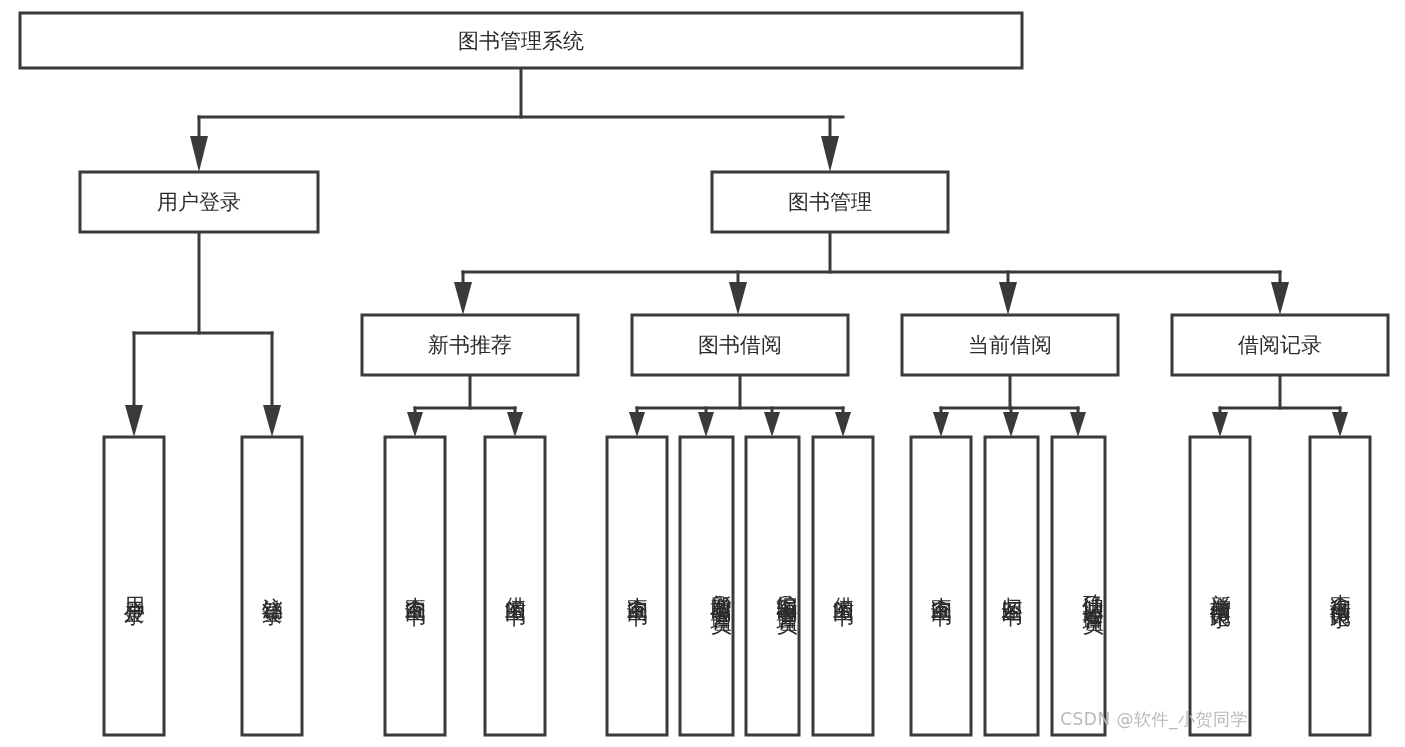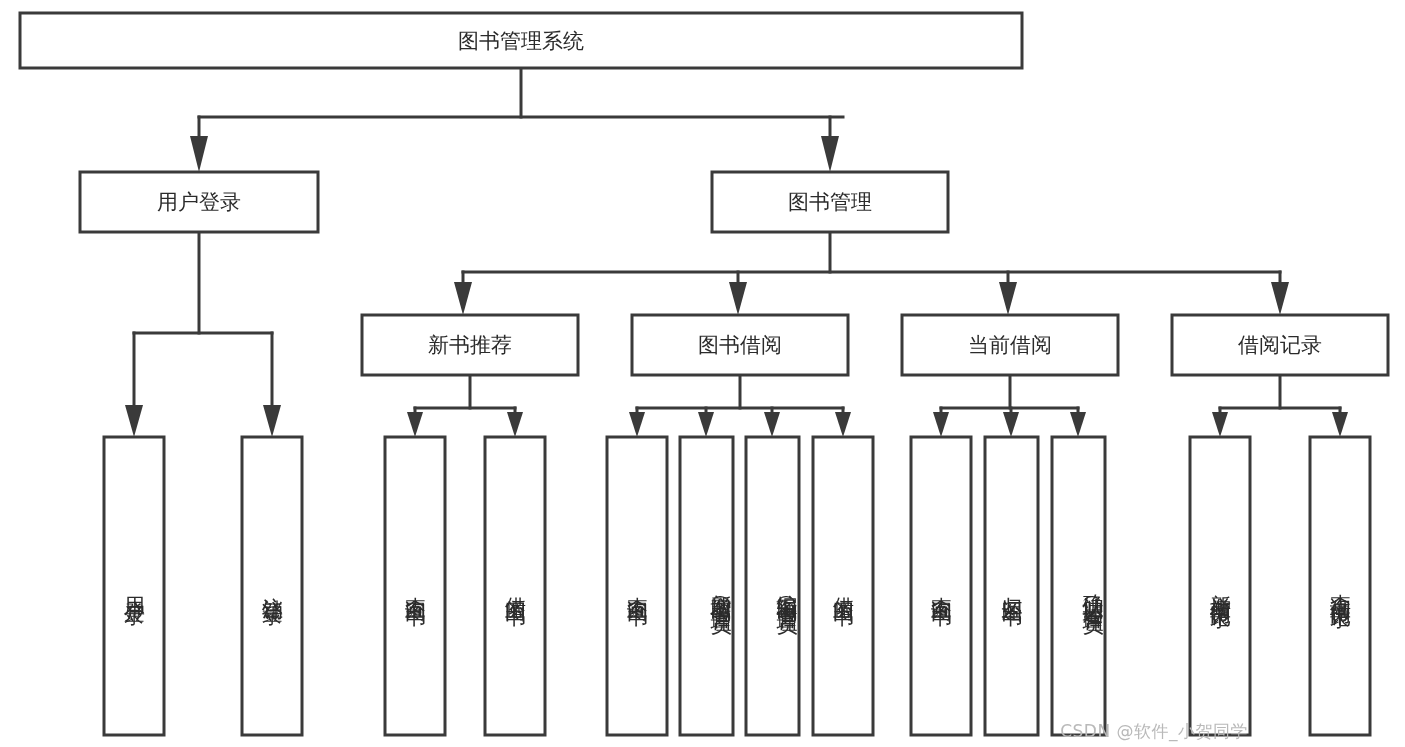--- a/index.html
+++ b/index.html
@@ -59,21 +59,21 @@
     font-size: 21px;
     line-height: 1.18;
     letter-spacing: 3px;
     color: #2b2b2b;
     white-space: nowrap;
     pointer-events: none;
   }
   .watermark {
     position: absolute;
     right: 8px;
-    bottom: 4px;
+    bottom: 16px;
     font-family: "DejaVu Sans", "Liberation Sans", sans-serif;
     font-size: 17px;
     color: #b9b9b9;
     letter-spacing: 0.5px;
     user-select: none;
   }
 </style>
 </head>
 <body>
 

